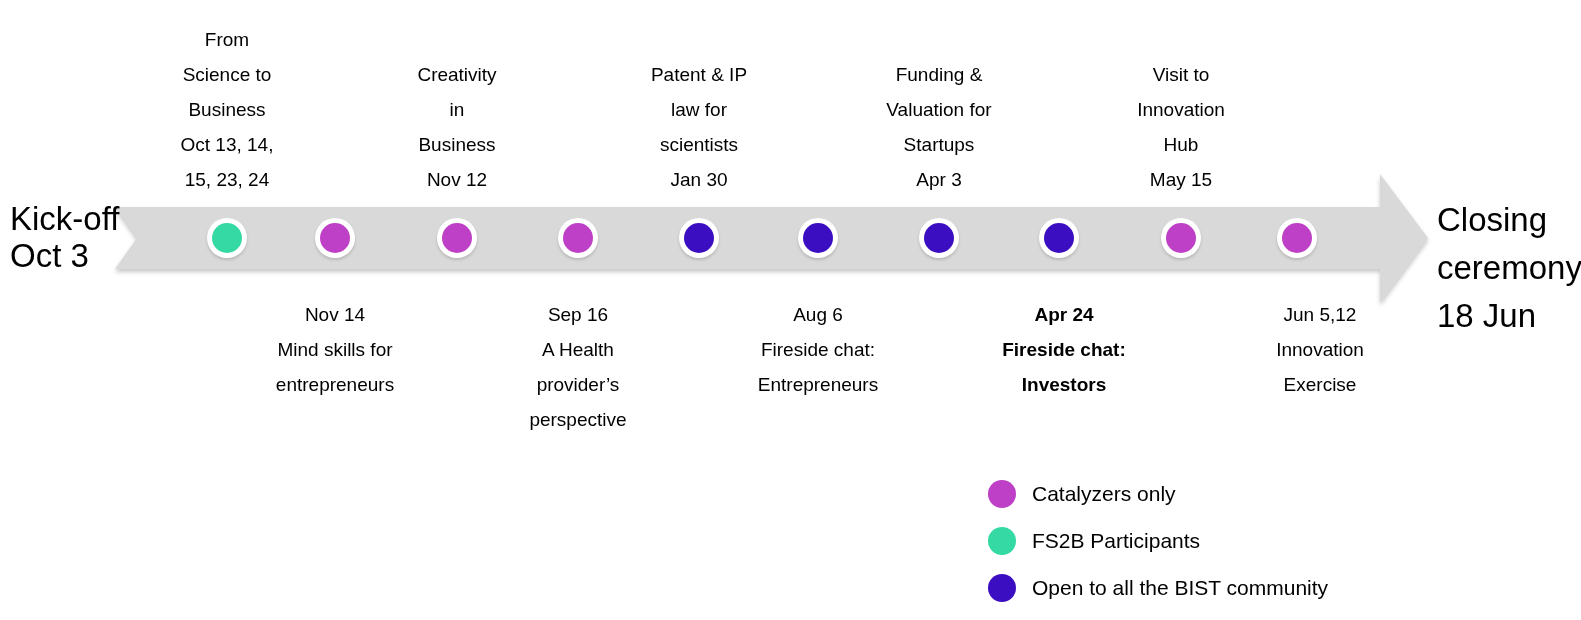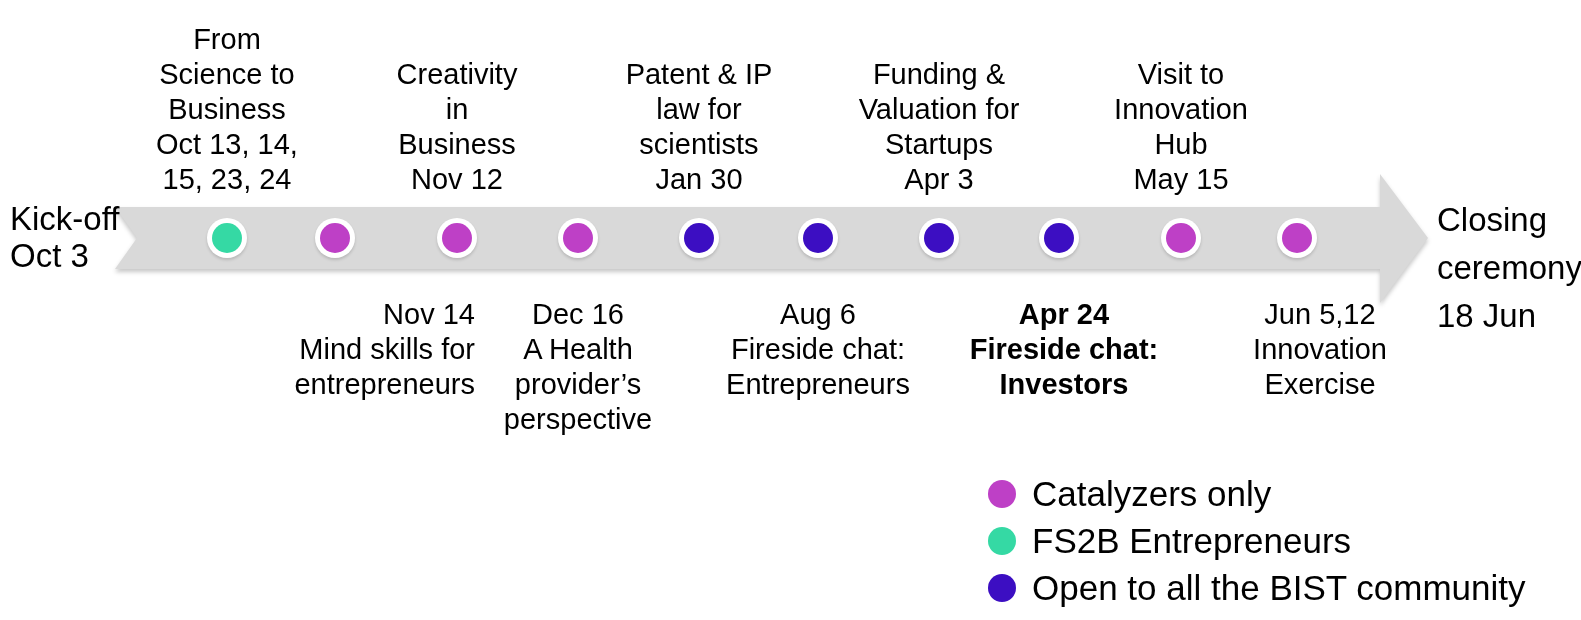--- a/index.html
+++ b/index.html
@@ -31,21 +31,21 @@
     font-size: 33px;
     line-height: 37px;
   }
   .kickoff-label { left: 10px; top: 200px; }
   .closing-label { left: 1437px; top: 196px; line-height: 48px; }
   .event-label {
     position: absolute;
     transform: translateX(-50%);
     white-space: pre-line;
     text-align: center;
-    font-size: 29px;
+    font-size: 19px;
     line-height: 35px;
     width: 260px;
   }
   .event-label.top { bottom: 423px; }
   .event-label.bottom { top: 297px; }
   .timeline-dot {
     position: absolute;
     top: 218px;
     width: 40px;
     height: 40px;
@@ -71,21 +71,21 @@
     height: 47px;
   }
   .legend-dot {
     width: 28px;
     height: 28px;
     border-radius: 50%;
     margin-right: 16px;
     flex: 0 0 auto;
   }
   .legend-label {
-    font-size: 35px;
+    font-size: 21px;
     white-space: nowrap;
   }
 </style>
 </head>
 <body>
 
 <div class="canvas">
 
   <svg class="arrow-svg" viewBox="0 0 1581 620" xmlns="http://www.w3.org/2000/svg">
     <polygon points="115,207 1380,207 1380,174 1428,238 1380,303 1380,269 115,269 137,238" fill="#D9D9D9"></polygon>
@@ -103,34 +103,34 @@
         <div class="dot-inner" style="background: rgb(53, 217, 164);"></div>
       </div>
       <div class="event-label top" style="left: 227px;">From
 Science to
 Business
 Oct 13, 14,
 15, 23, 24</div>
       <div class="timeline-dot" style="left: 315px;">
         <div class="dot-inner" style="background: rgb(190, 64, 198);"></div>
       </div>
-      <div class="event-label bottom" style="left: 345px; text-align: right;">Nov 14
+      <div class="event-label bottom" style="left: 335px;">Nov 14
 Mind skills for
 entrepreneurs</div>
       <div class="timeline-dot" style="left: 437px;">
         <div class="dot-inner" style="background: rgb(190, 64, 198);"></div>
       </div>
       <div class="event-label top" style="left: 457px;">Creativity
 in
 Business
 Nov 12</div>
       <div class="timeline-dot" style="left: 558px;">
         <div class="dot-inner" style="background: rgb(190, 64, 198);"></div>
       </div>
-      <div class="event-label bottom" style="left: 578px;">Dec 16
+      <div class="event-label bottom" style="left: 578px;">Sep 16
 A Health
 provider’s
 perspective</div>
       <div class="timeline-dot" style="left: 679px;">
         <div class="dot-inner" style="background: rgb(60, 14, 194);"></div>
       </div>
       <div class="event-label top" style="left: 699px;">Patent &amp; IP
 law for
 scientists
 Jan 30</div>
@@ -168,21 +168,21 @@
 Exercise</div>
     </div>
 
   <div class="legend" id="legend">
       <div class="legend-row">
         <span class="legend-dot" style="background: rgb(190, 64, 198);"></span>
         <span class="legend-label">Catalyzers only</span>
       </div>
       <div class="legend-row">
         <span class="legend-dot" style="background: rgb(53, 217, 164);"></span>
-        <span class="legend-label">FS2B Entrepreneurs</span>
+        <span class="legend-label">FS2B Participants</span>
       </div>
       <div class="legend-row">
         <span class="legend-dot" style="background: rgb(60, 14, 194);"></span>
         <span class="legend-label">Open to all the BIST community</span>
       </div>
     </div>
 
 </div>
 
 </body></html>

